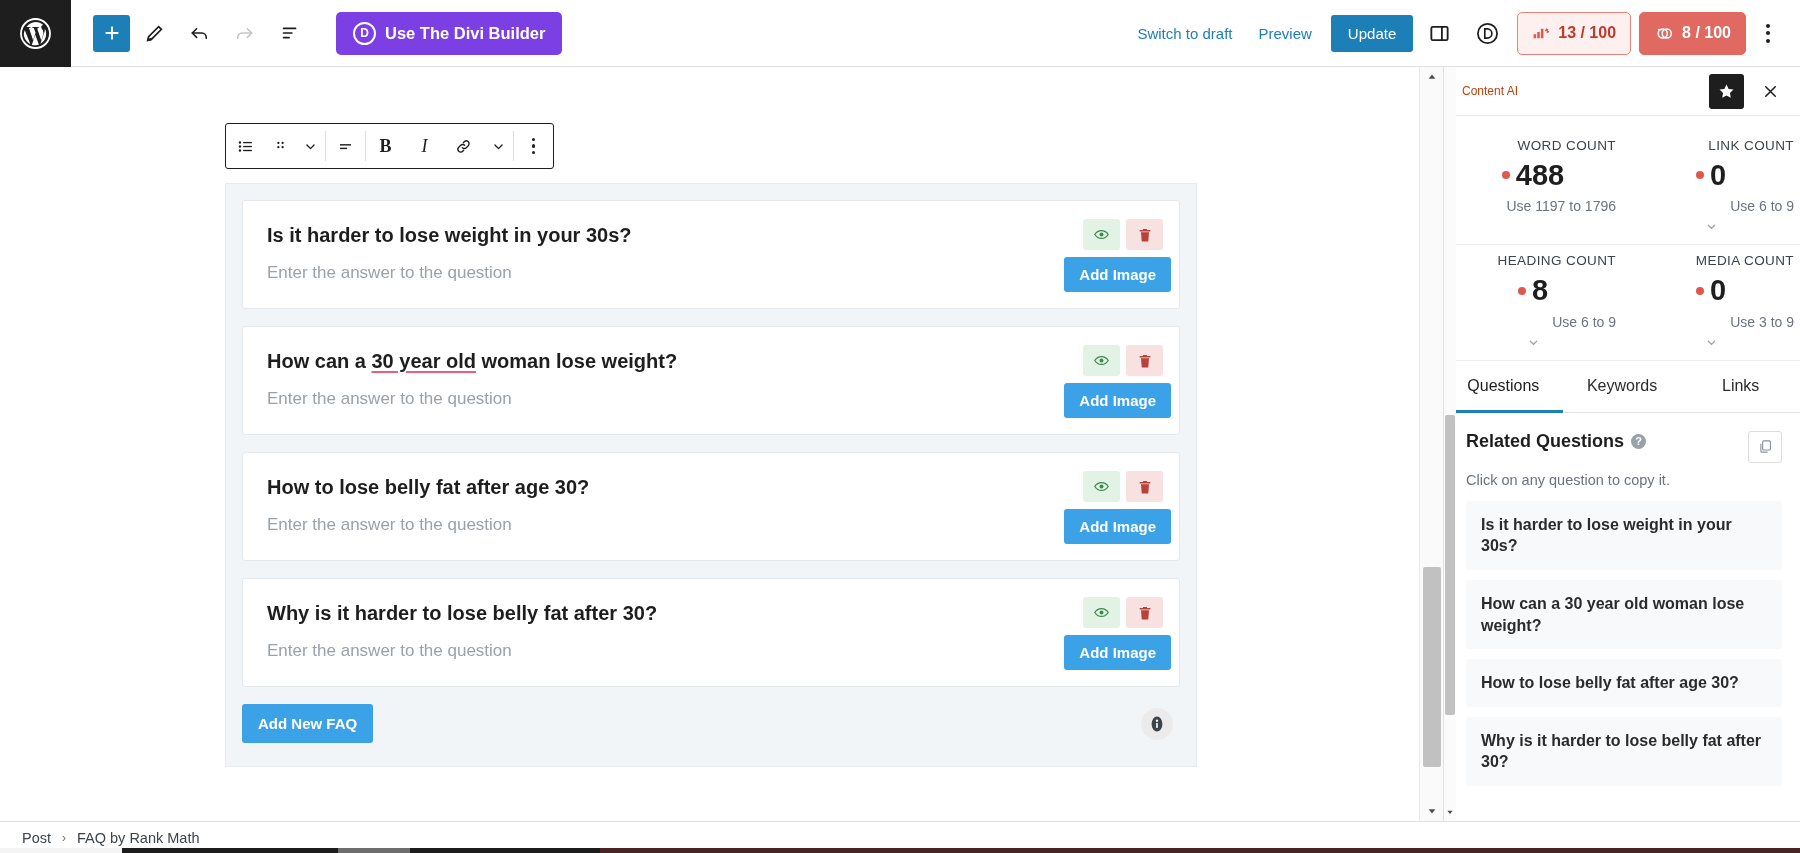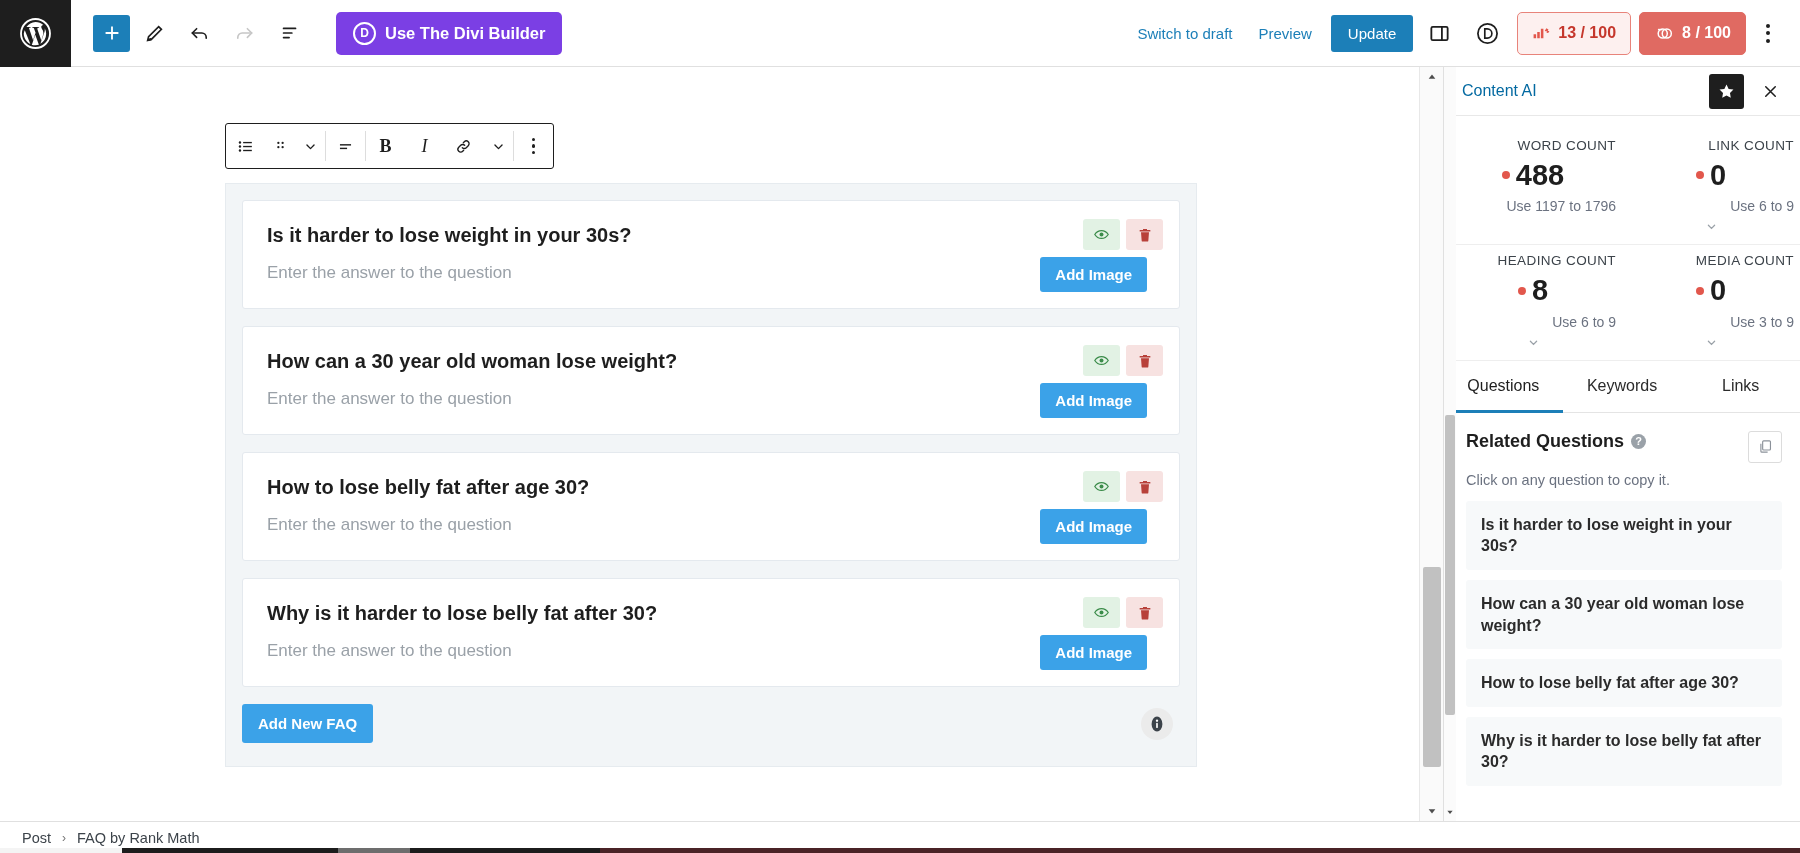--- a/index.html
+++ b/index.html
@@ -126,34 +126,35 @@
   .faq-card {
     background: #fff; border: 1px solid #e4e9ee; border-radius: 3px;
     margin-bottom: 17px; padding: 21px 24px 25px 24px;
     position: relative; min-height: 108px;
   }
   .faq-q {
     font-size: 20px; font-weight: bold; color: #1e1e1e; line-height: 1.35;
     margin-bottom: 14px; padding-right: 200px;
   }
   .faq-q .spell {
+    text-decoration: underline;
     text-decoration-color: #e8607a;
     text-decoration-thickness: 2px;
     text-underline-offset: 3px;
   }
   .faq-a { font-size: 17px; color: #9aa1a8; padding-right: 200px; }
   .faq-actions { position: absolute; right: 16px; top: 18px; display: flex; gap: 6px; }
   .act-btn {
     width: 37px; height: 31px; border-radius: 3px; border: none; cursor: pointer;
     display: flex; align-items: center; justify-content: center;
   }
   .act-eye { background: #e2f2e4; color: #3b8c4a; }
   .act-trash { background: #f7e2e1; color: #b8413a; }
   .add-image-btn {
-    position: absolute; right: 32px; top: 56px;
+    position: absolute; right: 8px; top: 56px;
     background: #3ba2e8; color: #fff; border: none; border-radius: 3px;
     font-size: 15px; font-weight: bold; padding: 9px 15px; cursor: pointer;
     white-space: nowrap;
   }
   .faq-footer { position: relative; height: 46px; margin-top: 4px; }
   .add-faq-btn {
     background: #3ba2e8; color: #fff; border: none; border-radius: 3px;
     font-size: 15px; font-weight: bold; padding: 11px 16px; cursor: pointer;
   }
   .info-dot {
@@ -182,21 +183,21 @@
     position: absolute; left: 0; top: 0; bottom: 0; width: 12px;
     background: #fbfbfb; z-index: 5;
   }
   .sb-inner-thumb { position: absolute; left: 1px; width: 10px; background: #c1c1c1; border-radius: 2px; }
   .sb-inner-arrow { position: absolute; left: 0; width: 12px; height: 14px; display: flex; align-items: center; justify-content: center; }
 
   .sb-header {
     height: 49px; display: flex; align-items: center; padding: 0 14px 0 18px;
     border-bottom: 1px solid #e8e8e8; gap: 10px;
   }
-  .sb-title { font-size: 16px; color: #0369a1; flex: 1 1 auto; }
+  .sb-title { font-size: 12px; color: #c2410c; flex: 1 1 auto; }
   .star-btn {
     width: 35px; height: 35px; background: #1e1e1e; border-radius: 3px; border: none;
     display: flex; align-items: center; justify-content: center; color: #fff; cursor: pointer;
   }
   .close-btn { width: 32px; height: 32px; background: none; border: none; cursor: pointer;
     display: flex; align-items: center; justify-content: center; color: #1e1e1e; }
 
   .stats-grid { padding: 14px 0 0 0; }
   .stats-row { display: flex; border-bottom: 1px solid #eee; }
   .stat-cell { flex: 1 1 50%; text-align: right; padding: 8px 6px 10px 6px; }

